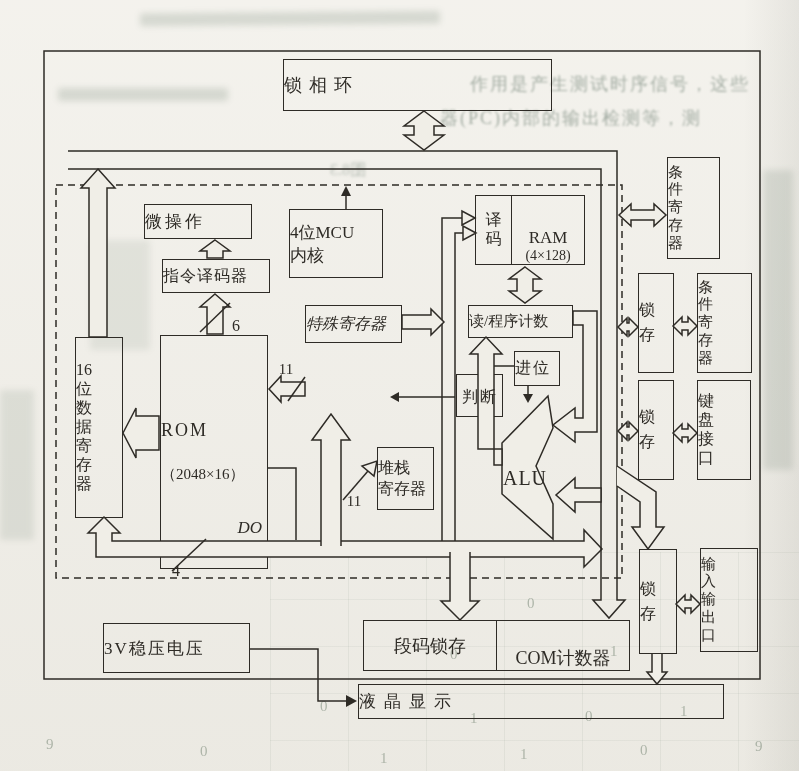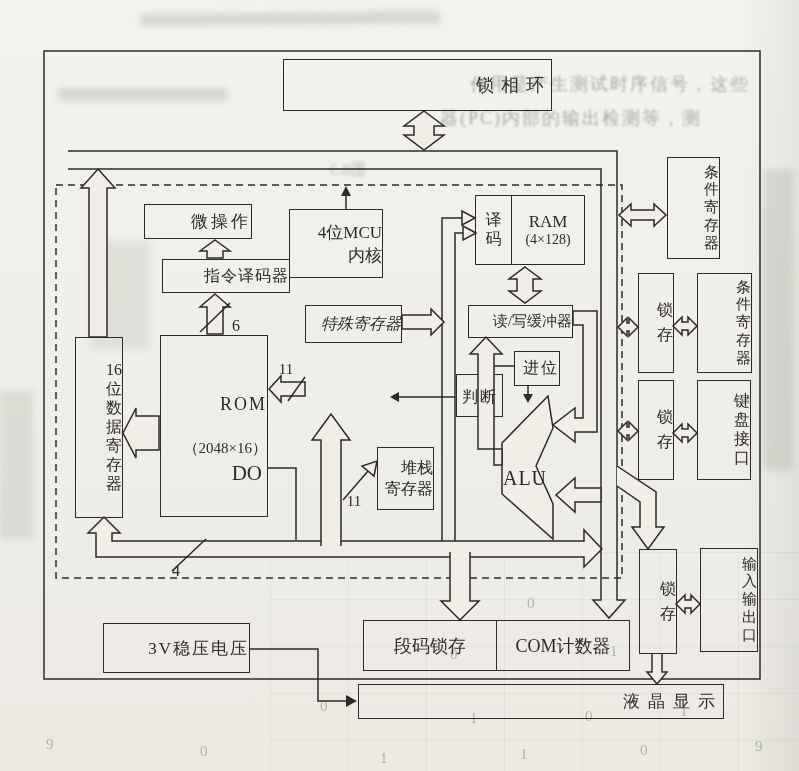--- a/index.html
+++ b/index.html
@@ -25,33 +25,33 @@
       repeating-linear-gradient(to right, rgba(100,120,100,.16) 0 1px, transparent 1px 78px),
       repeating-linear-gradient(to bottom, rgba(100,120,100,.13) 0 1px, transparent 1px 47px);
     filter:blur(.4px);opacity:.55;
   }
   #bleed-digits span{
     position:absolute;font-size:15px;color:#70806f;opacity:.5;filter:blur(.6px);
   }
   
   .block{
     position:absolute;box-sizing:border-box;border:1.5px solid var(--ink);
-    display:flex;align-items:flex-end;justify-content:center;flex-direction:column;
+    display:flex;align-items:flex-start;justify-content:center;flex-direction:column;
     color:var(--ink);text-align:center;background:transparent;
   }
   .block .l1{display:block;}
   .block .l2{display:block;}
   .vlab{display:flex;flex-direction:column;align-items:center;justify-content:center;}
   .vlab span{display:block;line-height:1.18;}
   .cellrow{flex-direction:row;padding:0;align-items:stretch;}
   .cell{flex:1;display:flex;flex-direction:column;align-items:center;justify-content:center;}
-  .cell.divided{border-left:1.5px solid var(--ink);}
+  .cell.divided{border-left:1.5px solid var(--ink);justify-content:flex-end;}
   #svg-overlay{position:absolute;left:0;top:0;pointer-events:none;}
   #svg-overlay path, #svg-overlay line{vector-effect:non-scaling-stroke;}
-  .corner-label{position:absolute;font-size:21px;color:var(--ink);}
+  .corner-label{position:absolute;font-size:17px;color:var(--ink);font-style:italic;}
 </style>
 </head>
 <body>
 
 <div id="stage">
 
   <div id="faint-table"></div>
   <div class="bar" style="left:140px;top:12px;width:300px;height:13px;transform:rotate(-.5deg);"></div>
   <div class="bar" style="left:58px;top:88px;width:170px;height:13px;"></div>
   <div class="bar" style="left:90px;top:240px;width:60px;height:110px;opacity:.12;"></div>
@@ -78,37 +78,37 @@
     </div>
 
   <div class="block" style="left:283px;top:59px;width:269px;height:52px;font-size:18px;letter-spacing:7px;">
     <span>锁相环</span>
   </div>
 
   <div class="block" style="left:144px;top:204px;width:108px;height:35px;font-size:17px;letter-spacing:3px;">
     <span>微操作</span>
   </div>
 
-  <div class="block" style="left:162px;top:259px;width:128px;height:34px;font-size:16px;letter-spacing:1px;">
+  <div class="block" style="left:162px;top:259px;width:108px;height:34px;font-size:16px;letter-spacing:1px;">
     <span>指令译码器</span>
   </div>
 
   <div class="block" style="left:75px;top:337px;width:48px;height:181px;font-size:16px;">
     <span class="vlab">
         <span>16</span>
         <span>位</span>
         <span>数</span>
         <span>据</span>
         <span>寄</span>
         <span>存</span>
         <span>器</span>
       </span>
   </div>
 
-  <div class="block" style="left:160px;top:335px;width:108px;height:182px;gap:24px;">
+  <div class="block" style="left:160px;top:335px;width:108px;height:234px;gap:24px;">
     <span class="l1" style="font-size:18px;letter-spacing:2px;">ROM</span>
     <span class="l2" style="font-size:15px;">（2048×16）</span>
     <span class="corner-label" style="right:5px;bottom:30px;">DO</span>
   </div>
 
   <div class="block" style="left:289px;top:209px;width:94px;height:69px;font-size:17px;">
     <span class="l1">4位MCU</span>
     <span class="l2">内核</span>
   </div>
 
@@ -123,21 +123,21 @@
       <span style="font-size:17px;">RAM</span>
       <span style="font-size:14px;">(4×128)</span>
     </div>
   </div>
 
   <div class="block" style="left:305px;top:305px;width:97px;height:38px;font-size:16px;font-style:italic;">
     <span>特殊寄存器</span>
   </div>
 
   <div class="block" style="left:468px;top:305px;width:105px;height:33px;font-size:15px;">
-    <span>读/写缓冲器</span>
+    <span>读/程序计数</span>
   </div>
 
 
   <div class="block" style="left:456px;top:374px;width:47px;height:43px;"></div>
 
   <div class="block" style="left:514px;top:351px;width:46px;height:35px;font-size:16px;letter-spacing:2px;">
     <span>进位</span>
   </div>
 
   <div class="block" style="left:377px;top:447px;width:57px;height:63px;font-size:16px;">

